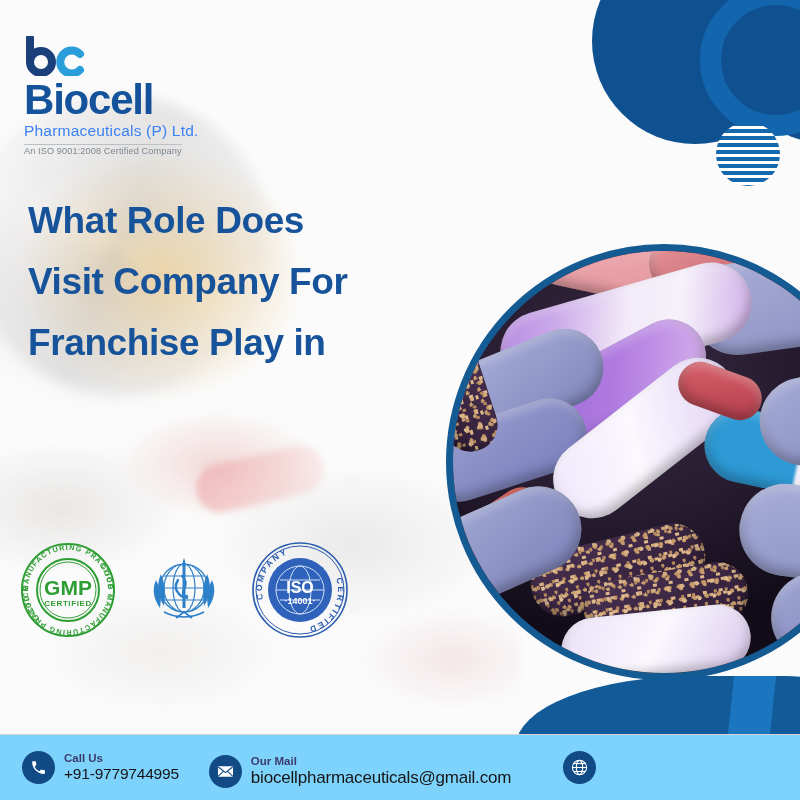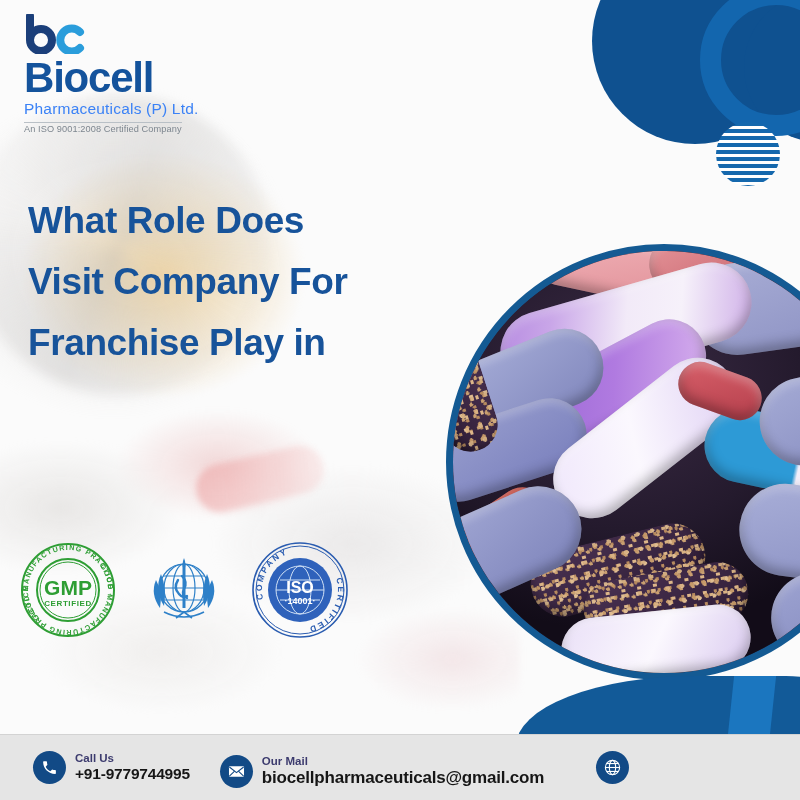--- a/index.html
+++ b/index.html
@@ -60,21 +60,21 @@
   }
   .deco-stripe {
     left:716px; top:122px; width:64px; height:64px;
     background:repeating-linear-gradient(180deg,
        #1568ad 0px, #1568ad 4px,
        #ffffff 4px, #ffffff 7px);
     overflow:hidden;
   }
 
   
-  .logo { position:absolute; left:24px; top:14px; width:230px; }
+  .logo { position:absolute; left:24px; top:36px; width:230px; }
   .logo-mark { width:66px; height:40px; display:block; }
   .logo-word {
     font-size:42px; font-weight:bold; color:#14539c;
     letter-spacing:-1.2px; line-height:1;
     margin-top:3px; font-family:"Liberation Sans", sans-serif;
   }
   .logo-sub {
     font-size:15.5px; color:#3b82f6; letter-spacing:.2px;
     line-height:1.15; margin-top:1px; font-weight:500;
   }
@@ -133,35 +133,35 @@
     background:#1b76bf; transform:skewX(-6deg);
   }
 
   
   .badges { position:absolute; left:18px; top:540px; display:flex; gap:16px; align-items:center; }
   .badge { width:100px; height:100px; position:relative; }
 
   
   .footer {
     position:absolute; left:0; bottom:0; width:800px; height:66px;
-    background:#e5e5e5;
+    background:#7dd3fc;
     border-top:1px solid #d3d3d3;
-    display:flex; align-items:center;padding-left:11px;
+    display:flex; align-items:center;
   }
   .fitem { display:flex; align-items:center; gap:9px; }
   .fitem.call  { margin-left:22px; }
   .fitem.mail  { margin-left:30px;margin-top:8px; }
   .fitem.web   { margin-left:52px; }
   .ficon {
     width:33px; height:33px; border-radius:50%;
     background:#124a86; display:flex; align-items:center; justify-content:center;
     flex:0 0 33px;
   }
   .flabel { font-size:11.5px; font-weight:bold; color:#3c3b6e; line-height:1.1; }
-  .fvalue { font-size:15.5px; font-weight:bold; color:#161616; line-height:1.2; letter-spacing:-.2px; }
+  .fvalue { font-size:15.5px; font-weight:normal; color:#161616; line-height:1.2; letter-spacing:-.2px; }
   .fvalue.small { font-size:17px; }
 </style>
 </head>
 <body>
 
 <div class="poster">
 
   <div class="bg-wash bg-bottle"></div>
   <div class="bg-wash bg-bottle-rim"></div>
   <div class="bg-wash bg-tablets"></div>

